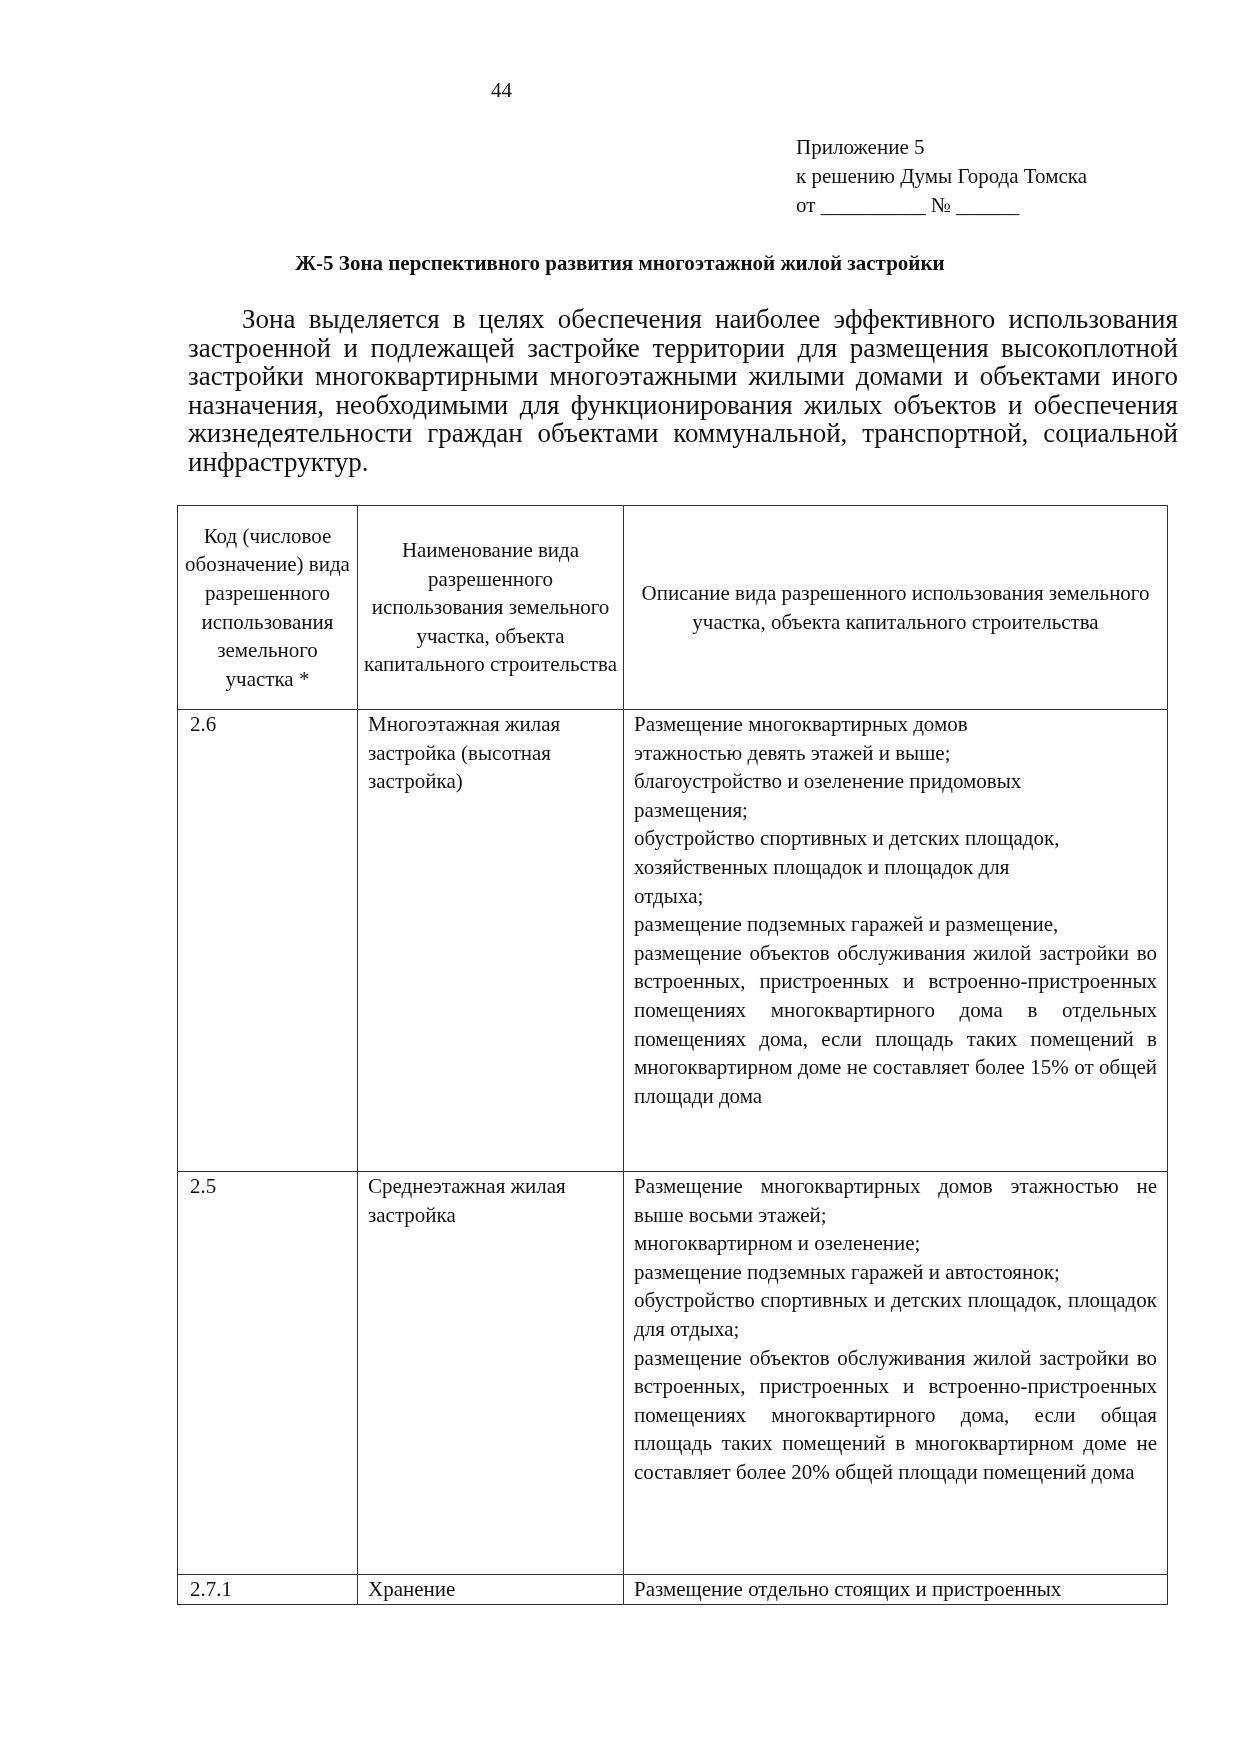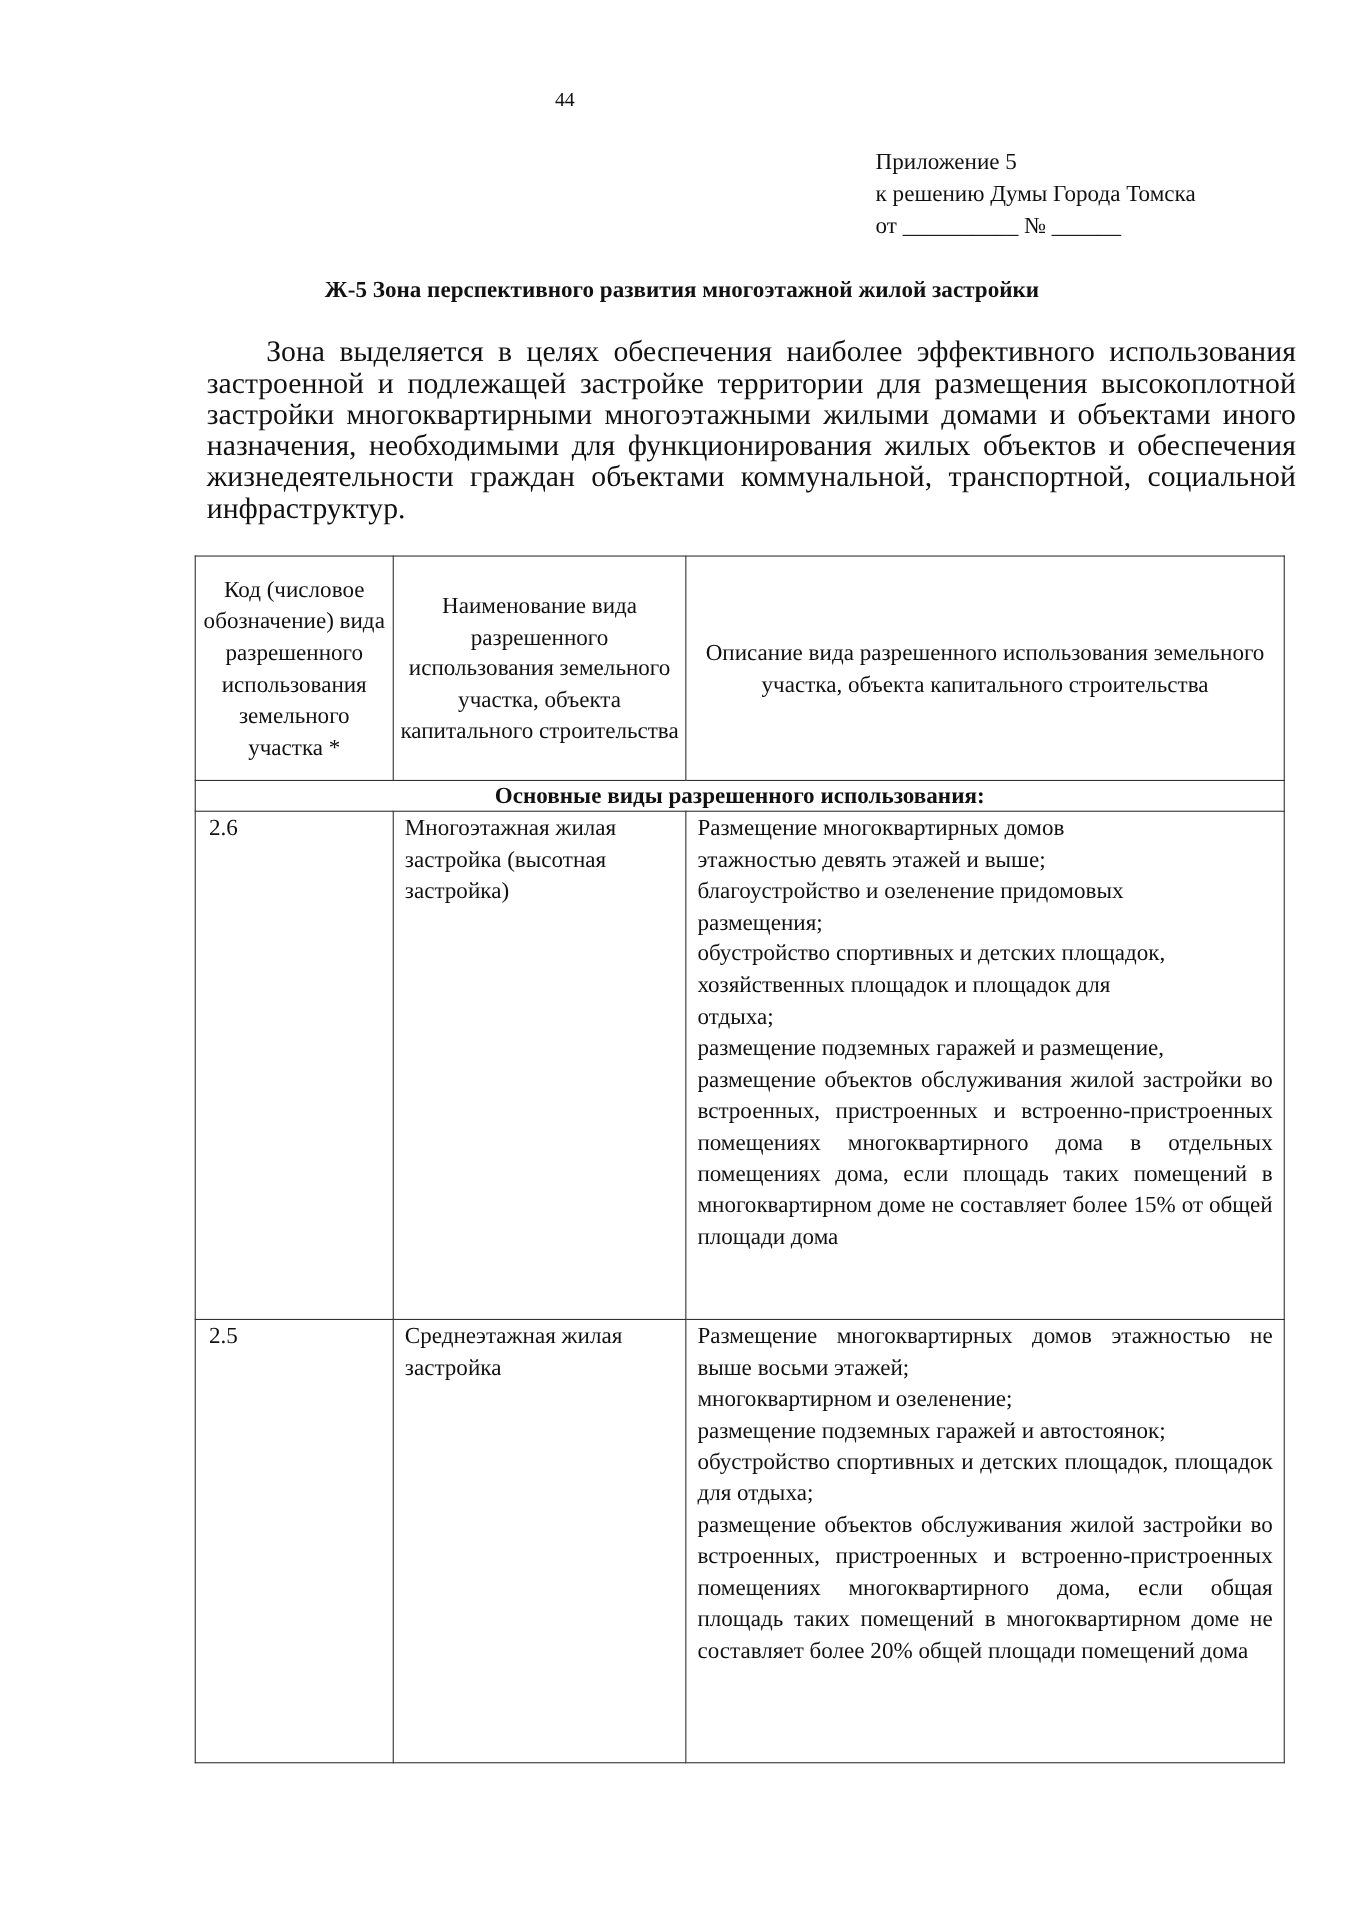--- a/index.html
+++ b/index.html
@@ -14,23 +14,22 @@
       font-family: "Liberation Serif", "DejaVu Serif", serif;
       color: #111111;
       overflow: hidden;
     }
     .page-number {
       position: absolute;
       top: 78px;
       left: 0;
       width: 1003px;
       text-align: center;
-      font-size: 18px;
+      font-size: 21px;
       line-height: 24px;
-      padding-left: 12px;
     }
     .appendix {
       position: absolute;
       top: 133px;
       left: 796px;
       font-size: 21px;
       line-height: 29px;
     }
     .appendix div { white-space: nowrap; }
     .title {
@@ -112,23 +111,20 @@
     <col class="col-code">
     <col class="col-name">
     <col class="col-desc">
   </colgroup>
   <tbody>
       <tr class="header-row">
     <th>Код (числовое обозначение) вида разрешенного использования земельного участка *</th>
     <th>Наименование вида разрешенного использования земельного участка, объекта капитального строительства</th>
     <th>Описание вида разрешенного использования земельного участка, объекта капитального строительства</th>
   </tr>
-  <tr class="section-row">
-    <td colspan="3">Основные виды разрешенного использования:</td>
-  </tr>
   <tr class="row-26">
     <td class="cell-code">2.6</td>
     <td>Многоэтажная жилая застройка (высотная застройка)</td>
     <td>
       <span class="desc-line">Размещение многоквартирных домов</span>
       <span class="desc-line">этажностью девять этажей и выше;</span>
       <span class="desc-line">благоустройство и озеленение придомовых</span>
       <span class="desc-line">размещения;</span>
       <span class="desc-line">обустройство спортивных и детских площадок,</span>
       <span class="desc-line">хозяйственных площадок и площадок для</span>
@@ -141,14 +137,21 @@
     <td class="cell-code">2.5</td>
     <td>Среднеэтажная жилая застройка</td>
     <td>
       <span class="desc-line" style="text-align: justify;">Размещение многоквартирных домов этажностью не выше восьми этажей;</span>
       <span class="desc-line">многоквартирном и озеленение;</span>
       <span class="desc-line">размещение подземных гаражей и автостоянок;</span>
       <span class="desc-line" style="text-align: justify;">обустройство спортивных и детских площадок, площадок для отдыха;</span>
       <span class="desc-line" style="text-align: justify;">размещение объектов обслуживания жилой застройки во встроенных, пристроенных и встроенно-пристроенных помещениях многоквартирного дома, если общая площадь таких помещений в многоквартирном доме не составляет более 20% общей площади помещений дома</span>
     </td>
   </tr>
+  <tr class="row-271">
+    <td class="cell-code">2.7.1</td>
+    <td>Хранение</td>
+    <td>
+      <span class="desc-line">Размещение отдельно стоящих и пристроенных</span>
+    </td>
+  </tr>
 </tbody>
   </table>
 
 </body></html>

